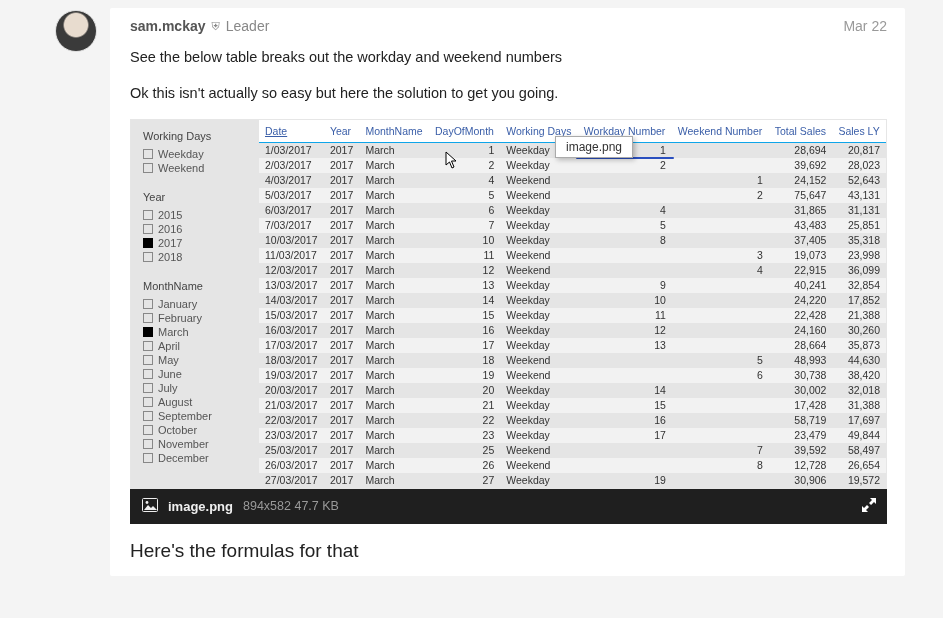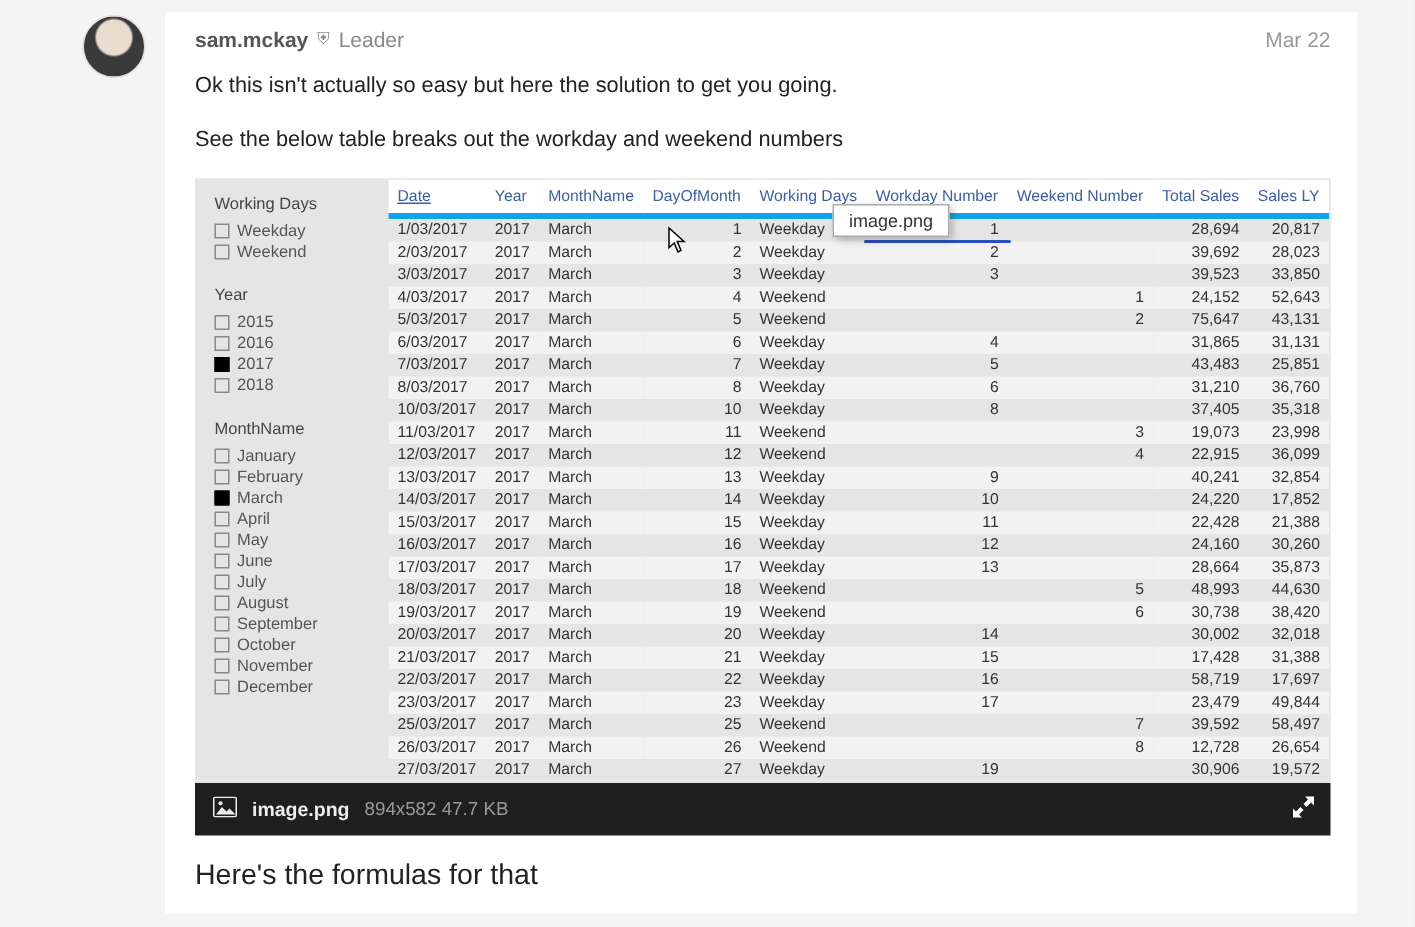--- a/index.html
+++ b/index.html
@@ -92,21 +92,21 @@
     border-collapse: collapse;
     width: 100%;
     font-size: 10.5px;
     color: #333;
   }
   table.data th {
     text-align: left;
     font-weight: 400;
     color: #3a5ea8;
     padding: 5px 6px 5px 6px;
-    border-bottom: 4px solid #0ea5e9;
+    border-bottom: 1px solid #0ea5e9;
     white-space: nowrap;
     background: #fff;
   }
   table.data th.sorted { text-decoration: underline; text-decoration-color: #3a5ea8; }
   table.data td {
     padding: 1.5px 6px;
     white-space: nowrap;
   }
   table.data tbody tr:nth-child(even) td { background: #f2f2f2; }
   .num { text-align: right; }
@@ -171,22 +171,22 @@
   <div class="post">
 
     <div class="post-header">
       <span class="username">sam.mckay</span>
       <span class="shield">⛨</span>
       <span class="role">Leader</span>
       <span class="date">Mar 22</span>
     </div>
 
     <div class="post-body">
+      <p>See the below table breaks out the workday and weekend numbers</p>
       <p>Ok this isn't actually so easy but here the solution to get you going.</p>
-      <p>See the below table breaks out the workday and weekend numbers</p>
     </div>
 
     <div class="report">
 
       <div class="slicers">
 
         <div class="slicer">
           <div class="slicer-title">Working Days</div>
           <div id="slicer-wd-list">
               <div class="slicer-item">
@@ -310,31 +310,20 @@
                 <td>2017</td>
                 <td>March</td>
                 <td class="num">2</td>
                 <td>Weekday</td>
                 <td class="num">2</td>
                 <td class="num"></td>
                 <td class="num">39,692</td>
                 <td class="num">28,023</td>
               </tr>
               <tr>
-                <td>3/03/2017</td>
-                <td>2017</td>
-                <td>March</td>
-                <td class="num">3</td>
-                <td>Weekday</td>
-                <td class="num">3</td>
-                <td class="num"></td>
-                <td class="num">39,523</td>
-                <td class="num">33,850</td>
-              </tr>
-              <tr>
                 <td>4/03/2017</td>
                 <td>2017</td>
                 <td>March</td>
                 <td class="num">4</td>
                 <td>Weekend</td>
                 <td class="num"></td>
                 <td class="num">1</td>
                 <td class="num">24,152</td>
                 <td class="num">52,643</td>
               </tr>
@@ -363,31 +352,20 @@
               <tr>
                 <td>7/03/2017</td>
                 <td>2017</td>
                 <td>March</td>
                 <td class="num">7</td>
                 <td>Weekday</td>
                 <td class="num">5</td>
                 <td class="num"></td>
                 <td class="num">43,483</td>
                 <td class="num">25,851</td>
-              </tr>
-              <tr>
-                <td>8/03/2017</td>
-                <td>2017</td>
-                <td>March</td>
-                <td class="num">8</td>
-                <td>Weekday</td>
-                <td class="num">6</td>
-                <td class="num"></td>
-                <td class="num">31,210</td>
-                <td class="num">36,760</td>
               </tr>
               <tr>
                 <td>10/03/2017</td>
                 <td>2017</td>
                 <td>March</td>
                 <td class="num">10</td>
                 <td>Weekday</td>
                 <td class="num">8</td>
                 <td class="num"></td>
                 <td class="num">37,405</td>

